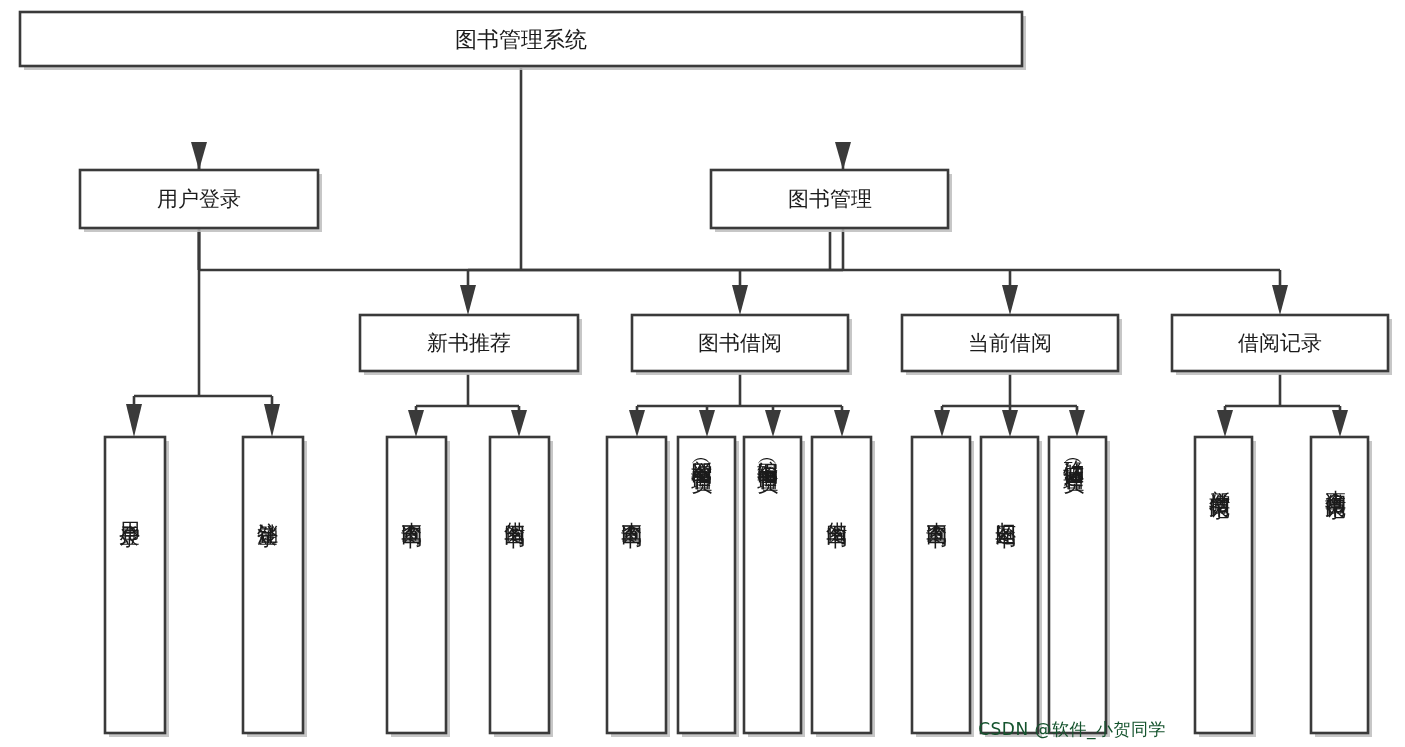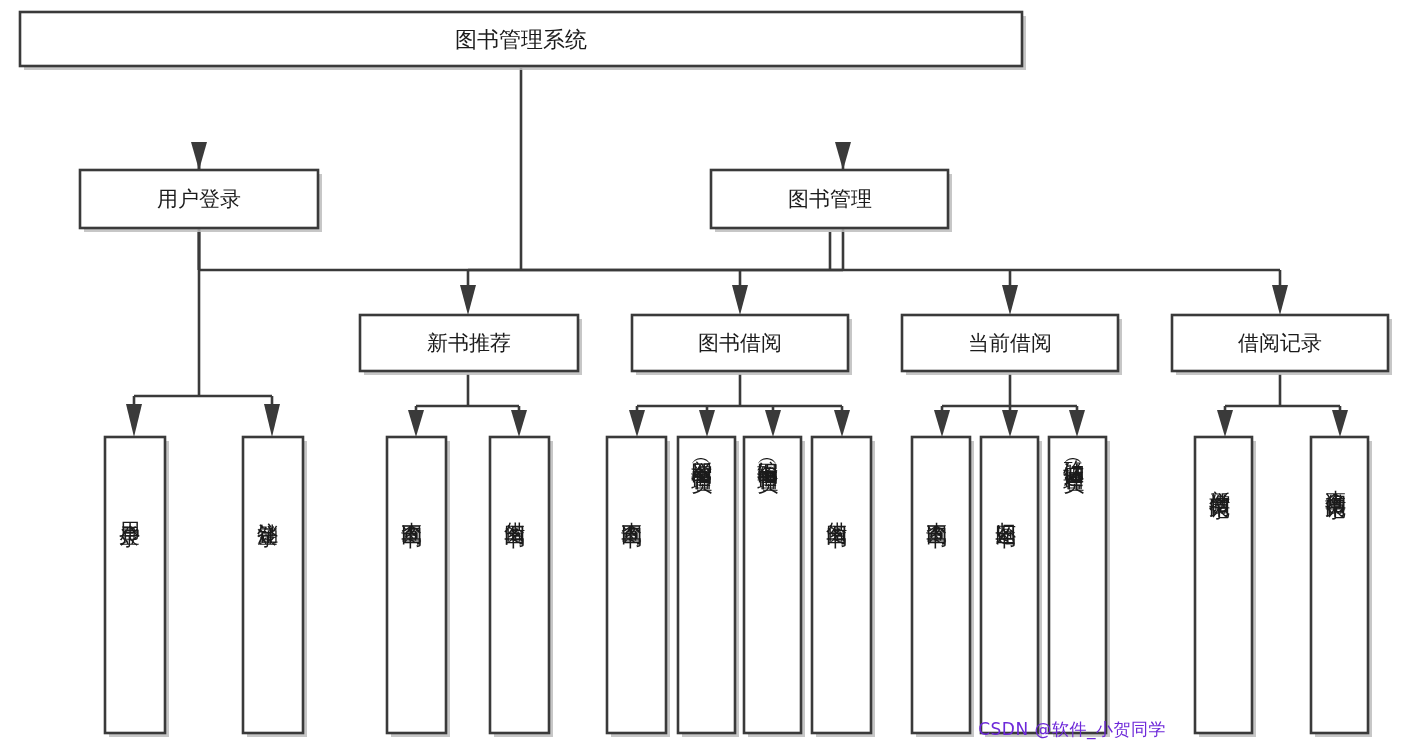--- a/index.html
+++ b/index.html
@@ -67,21 +67,21 @@
     white-space: nowrap;
     text-align: left;
     pointer-events: none;
   }
   .watermark {
     position: absolute;
     right: 8px;
     bottom: 6px;
     font-family: "DejaVu Sans", "Liberation Sans", sans-serif;
     font-size: 17px;
-    color: #6d28d9;
+    color: #14532d;
     letter-spacing: 0.5px;
     white-space: nowrap;
   }
 </style>
 </head>
 <body>
 
 <div id="diagram-root">
 
   <svg id="tree-svg" viewBox="0 0 1405 747">

